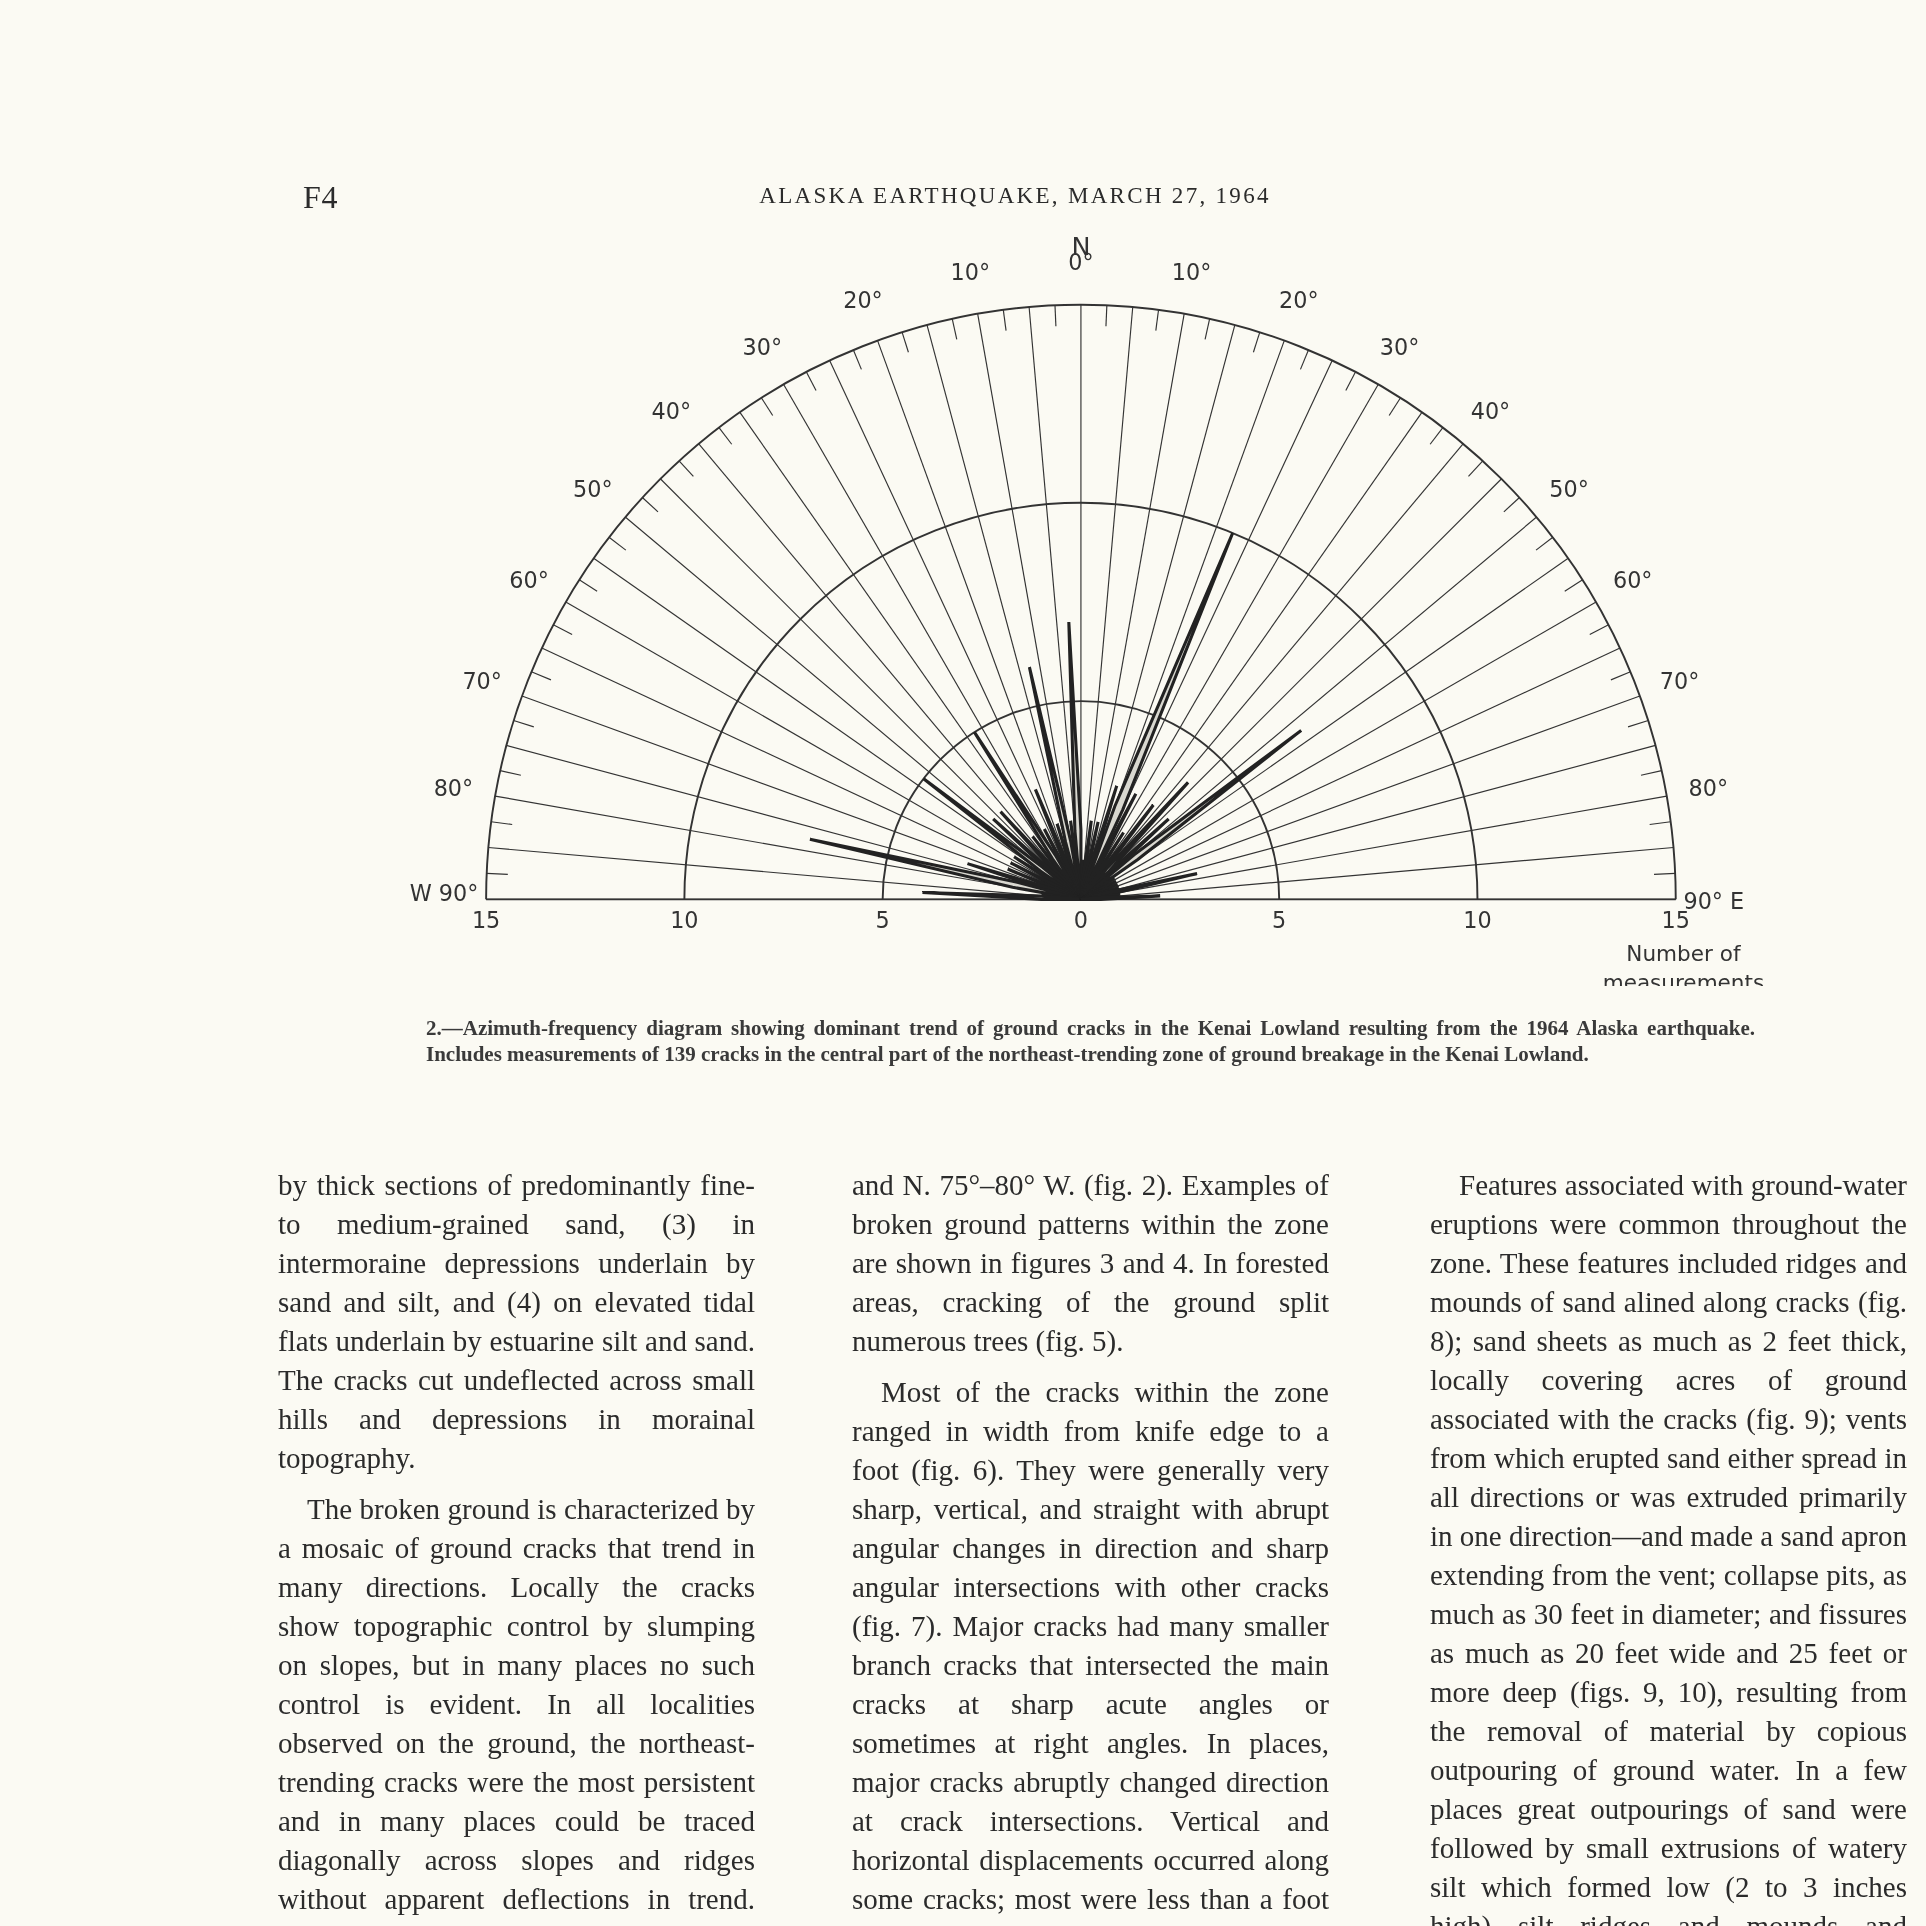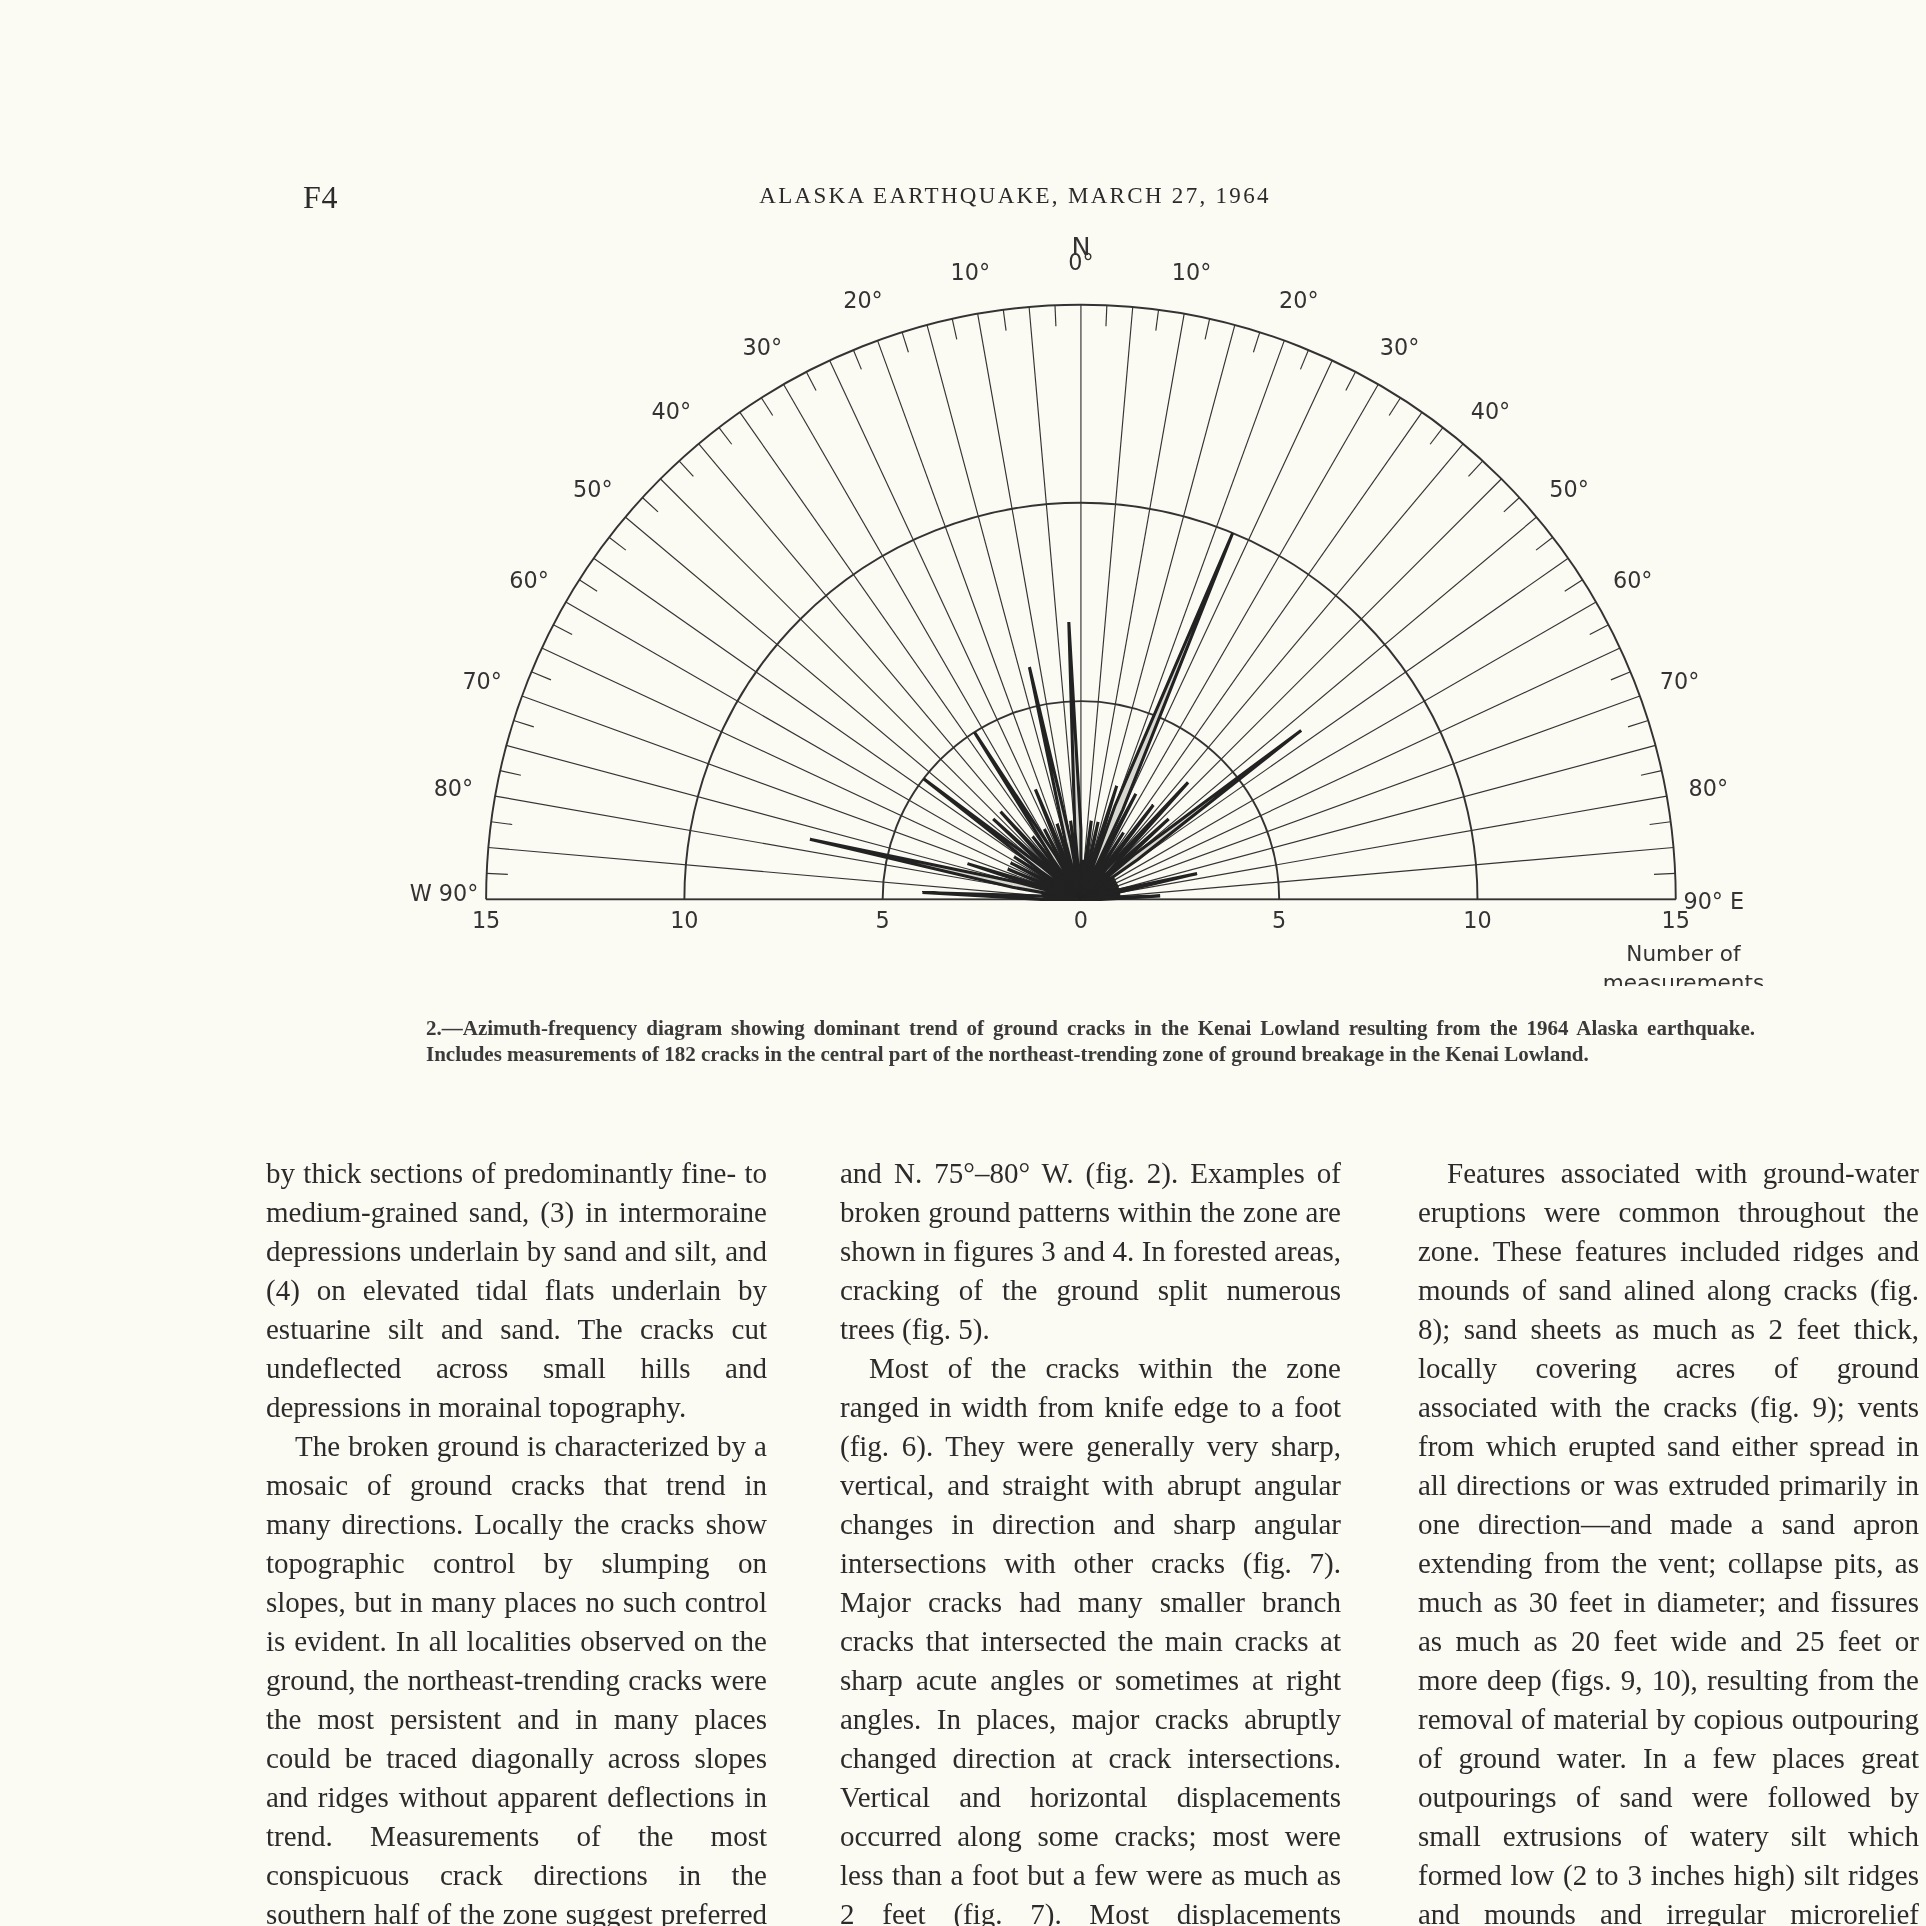--- a/index.html
+++ b/index.html
@@ -2,21 +2,21 @@
 <html style="font-size:6.2px"><head>
 <meta charset="utf-8">
 <style>
   html,body{margin:0;padding:0;background:#fbfaf3;}
   body{width:2030px;height:2599px;position:relative;overflow:hidden;font-family:"Liberation Serif","DejaVu Serif",serif;color:#2b2b2b;}
   .page-id{position:absolute;left:266px;top:179px;font-size:32px;letter-spacing:0.8px;margin-left:37px;}
   .running-head{position:absolute;left:0;width:2030px;top:183px;text-align:center;font-size:23px;letter-spacing:2.3px;}
   #chart{position:absolute;left:347px;top:216px;}
   .caption{position:absolute;left:426px;top:1015px;width:1329px;font-size:21px;line-height:26px;text-align:justify;font-weight:bold;color:#3a3a3a;}
   .col{position:absolute;top:1154px;width:501px;font-size:29px;line-height:39px;text-align:justify;}
-  .col p{margin:0;}
+  .col p{margin:12px;}
   .col p.indent{text-indent:29px;}
   #col1{left:266px;} #col2{left:840px;} #col3{left:1418px;}
   svg text{font-family:"DejaVu Sans","Liberation Sans",sans-serif;fill:#333;}
 </style>
 </head>
 <body>
 
 <div class="page-id">F4</div>
 <div class="running-head">ALASKA EARTHQUAKE, MARCH 27, 1964</div>
 
@@ -164,21 +164,21 @@
       <text x="1390" y="1850" text-anchor="middle" font-size="58">5</text>
       <text x="1905" y="1850" text-anchor="middle" font-size="58">0</text>
       <text x="2420" y="1850" text-anchor="middle" font-size="58">5</text>
       <text x="2935" y="1850" text-anchor="middle" font-size="58">10</text>
       <text x="3450" y="1850" text-anchor="middle" font-size="58">15</text>
       <text x="3470" y="1935" text-anchor="middle" font-size="56">Number of</text>
       <text x="3470" y="2010" text-anchor="middle" font-size="56">measurements</text>
     </g>
 </svg>
 
-<div class="caption">2.—Azimuth-frequency diagram showing dominant trend of ground cracks in the Kenai Lowland resulting from the 1964 Alaska earthquake. Includes measurements of 182 cracks in the central part of the northeast-trending zone of ground breakage in the Kenai Lowland.</div>
+<div class="caption">2.—Azimuth-frequency diagram showing dominant trend of ground cracks in the Kenai Lowland resulting from the 1964 Alaska earthquake. Includes measurements of 139 cracks in the central part of the northeast-trending zone of ground breakage in the Kenai Lowland.</div>
 
 <div class="col" id="col1">
     <p>by thick sections of predominantly fine- to medium-grained sand, (3) in intermoraine depressions underlain by sand and silt, and (4) on elevated tidal flats underlain by estuarine silt and sand. The cracks cut undeflected across small hills and depressions in morainal topography.</p>
     <p class="indent">The broken ground is characterized by a mosaic of ground cracks that trend in many directions. Locally the cracks show topographic control by slumping on slopes, but in many places no such control is evident. In all localities observed on the ground, the northeast-trending cracks were the most persistent and in many places could be traced diagonally across slopes and ridges without apparent deflections in trend. Measurements of the most conspicuous crack directions in the southern half of the zone suggest preferred fracture trends of N. 50°–55° E. (parallel to the zone itself), N. 20°–25° E., N. 0°–5° W., N. 10°–15° W., N. 30°–35° W., N. 50°–55° W.,</p>
   </div>
 <div class="col" id="col2">
     <p>and N. 75°–80° W. (fig. 2). Examples of broken ground patterns within the zone are shown in figures 3 and 4. In forested areas, cracking of the ground split numerous trees (fig. 5).</p>
     <p class="indent">Most of the cracks within the zone ranged in width from knife edge to a foot (fig. 6). They were generally very sharp, vertical, and straight with abrupt angular changes in direction and sharp angular intersections with other cracks (fig. 7). Major cracks had many smaller branch cracks that intersected the main cracks at sharp acute angles or sometimes at right angles. In places, major cracks abruptly changed direction at crack intersections. Vertical and horizontal displacements occurred along some cracks; most were less than a foot but a few were as much as 2 feet (fig. 7). Most displacements appeared to be primarily the result of adjustments in the surficial materials by slumping and differential compaction, or of removal of underlying materials by ground-water eruption.</p>
   </div>
 <div class="col" id="col3">

